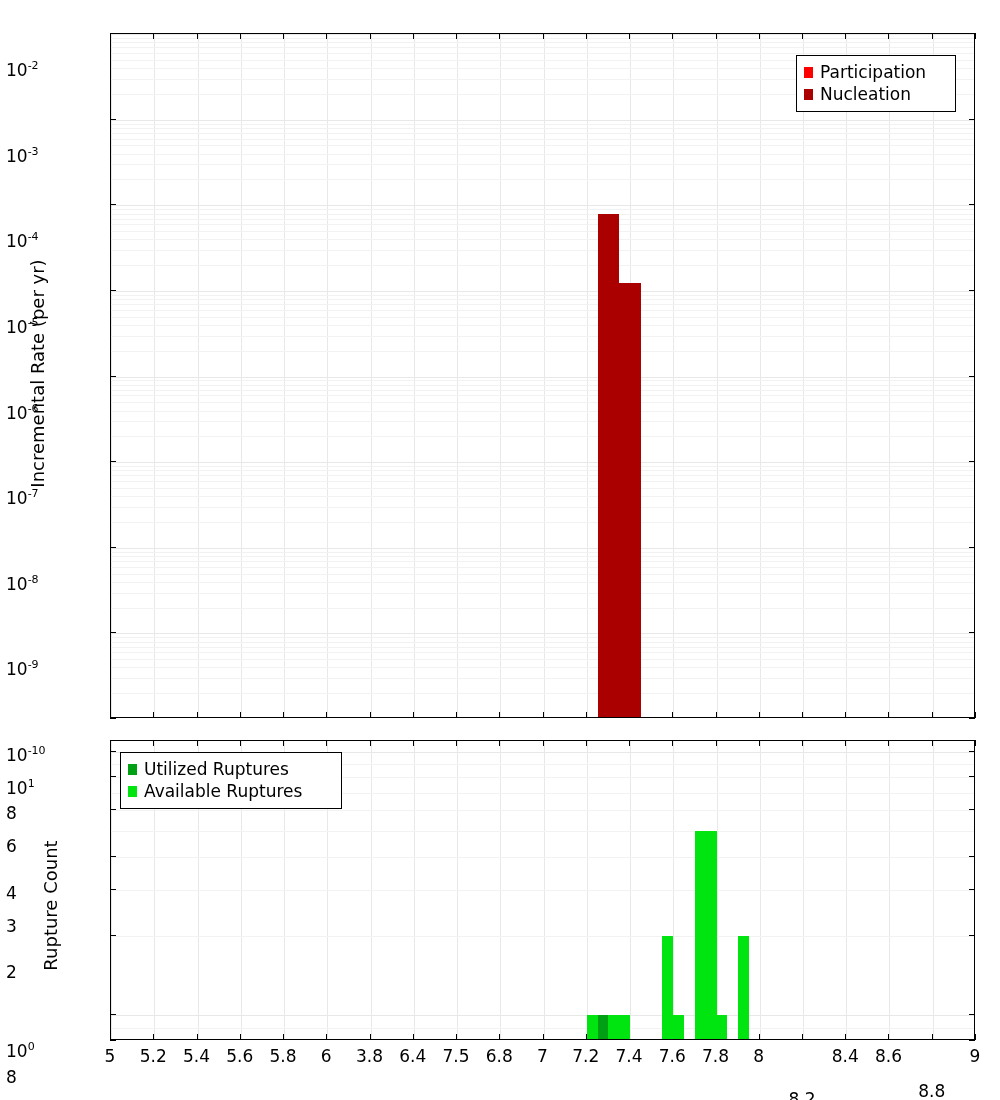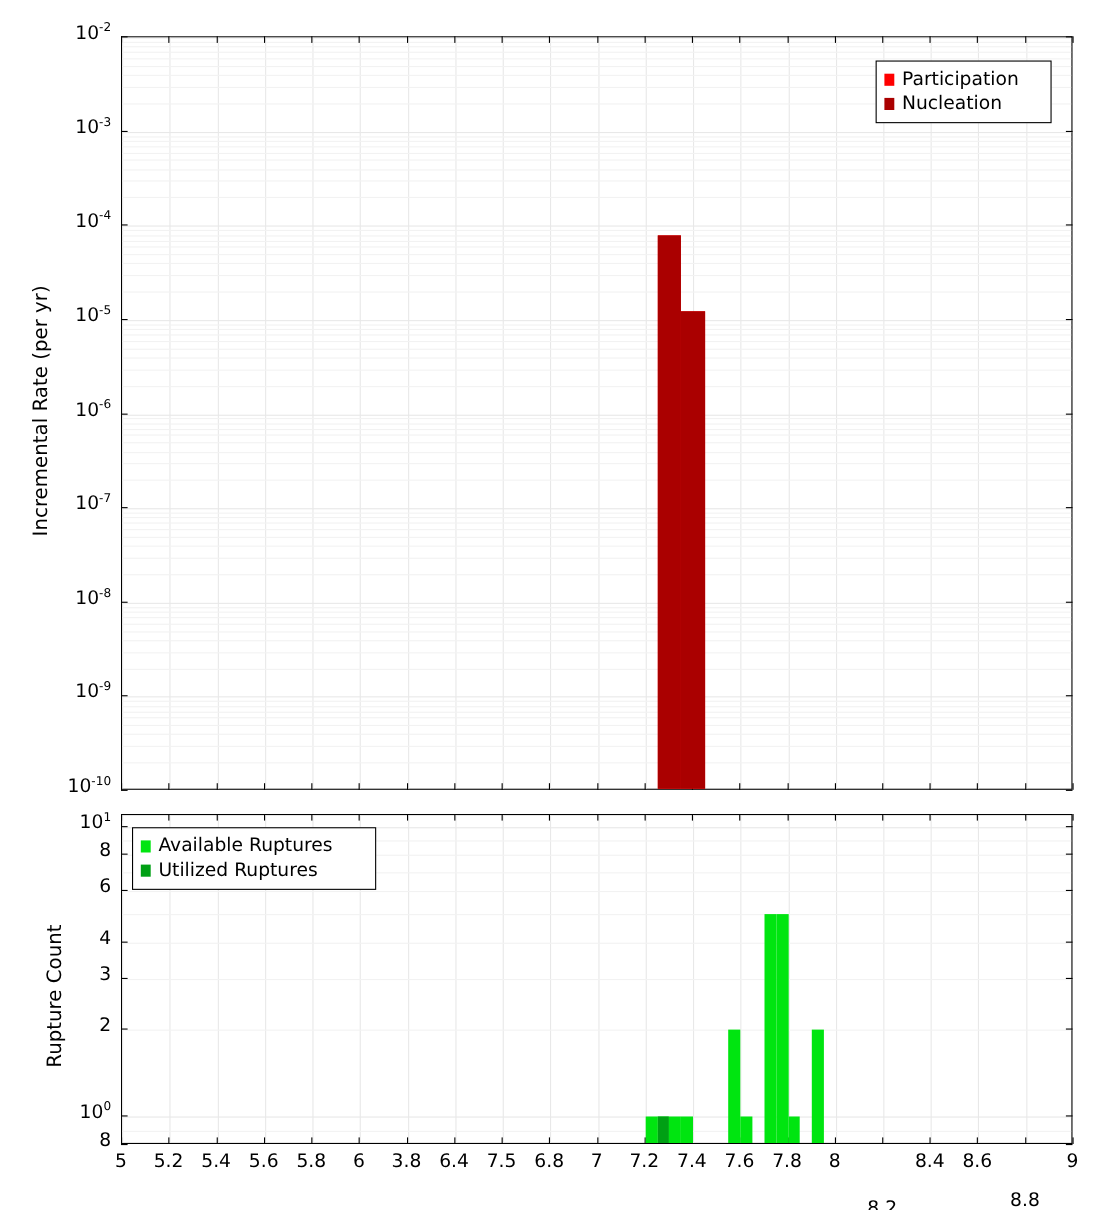--- a/index.html
+++ b/index.html
@@ -57,25 +57,26 @@
   
   .tick {
     position: absolute;
     background: #000;
   }
   .tick.y { width: 6px; height: 1px; }
   .tick.x { width: 1px; height: 6px; }
 
   .ylabel-txt {
     position: absolute;
-    text-align: right;
+    text-align: left;
     font-size: 17px;
     color: #000;
     white-space: nowrap;
     line-height: 1;
+    margin-top: 40px;
   }
   .ylabel-txt sup {
     font-size: 11px;
     vertical-align: super;
     line-height: 0;
   }
   .xlabel-txt {
     position: absolute;
     text-align: center;
     font-size: 17px;
@@ -287,26 +288,26 @@
       <div class="bar" style="left: 562.25px; width: 10.8125px; top: 274.459px; height: 25.5407px; background: rgb(0, 229, 16); z-index: 10;"></div>
       <div class="bar" style="left: 583.875px; width: 10.8125px; top: 90.2456px; height: 209.754px; background: rgb(0, 229, 16); z-index: 10;"></div>
       <div class="bar" style="left: 594.688px; width: 10.8125px; top: 90.2456px; height: 209.754px; background: rgb(0, 229, 16); z-index: 10;"></div>
       <div class="bar" style="left: 605.5px; width: 10.8125px; top: 274.459px; height: 25.5407px; background: rgb(0, 229, 16); z-index: 10;"></div>
       <div class="bar" style="left: 627.125px; width: 10.8125px; top: 195.123px; height: 104.877px; background: rgb(0, 229, 16); z-index: 10;"></div>
       <div class="bar" style="left: 486.562px; width: 10.8125px; top: 274.459px; height: 25.5407px; background: rgb(0, 160, 20); z-index: 11;"></div>
     </div>
 
   <div class="legend" style="left:120px; top:752px; width:222px;">
     <div class="legend-row">
+      <span class="legend-swatch" style="background:#00a014;"></span>
+      <span class="legend-text">Utilized Ruptures</span>
+    </div>
+    <div class="legend-row">
       <span class="legend-swatch" style="background:#00e510;"></span>
       <span class="legend-text">Available Ruptures</span>
-    </div>
-    <div class="legend-row">
-      <span class="legend-swatch" style="background:#00a014;"></span>
-      <span class="legend-text">Utilized Ruptures</span>
     </div>
   </div>
 
 
 <div class="tick y" style="left: 110px; top: 33px;"></div>
     <div class="tick y" style="left: 969px; top: 33px;"></div>
     <div class="ylabel-txt" style="width: 95px; left: 6px; top: 22px;">10<sup>-2</sup></div>
     <div class="tick y" style="left: 110px; top: 119px;"></div>
     <div class="tick y" style="left: 969px; top: 119px;"></div>
     <div class="ylabel-txt" style="width: 95px; left: 6px; top: 107.625px;">10<sup>-3</sup></div>

